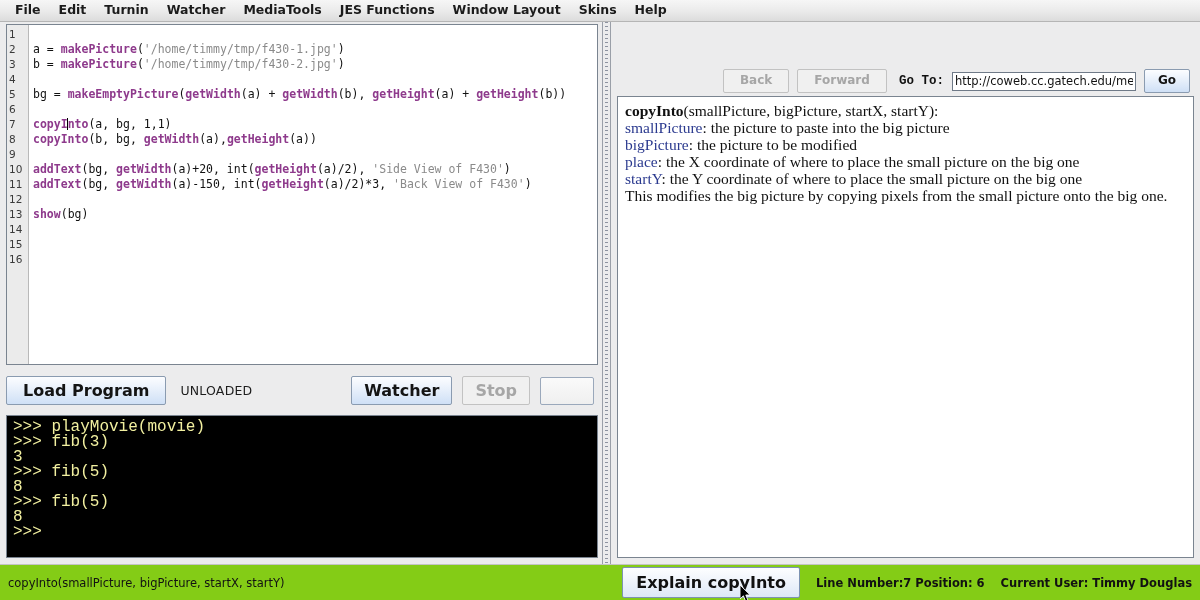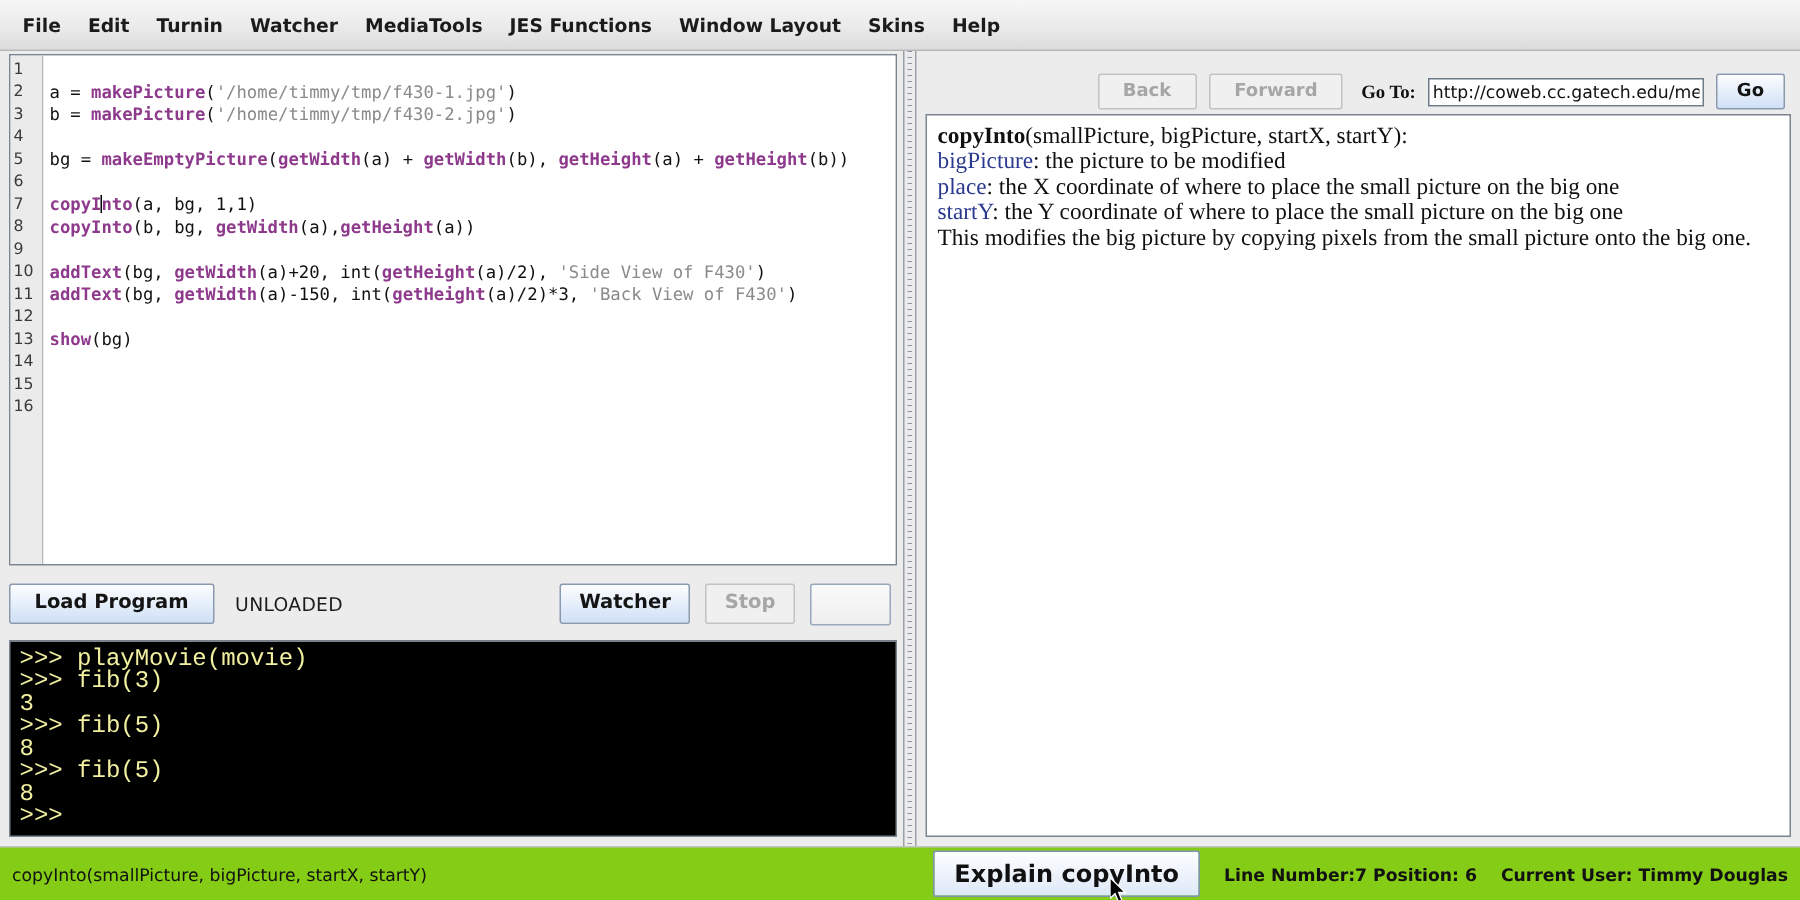--- a/index.html
+++ b/index.html
@@ -17,25 +17,24 @@
     position: relative;
     width: 1200px;
     height: 600px;
     background: #ececed;
     display: flex;
     flex-direction: column;
   }
 
   
   .menubar {
-    height: 34px;
+    height: 22px;
     background: linear-gradient(180deg, #f6f6f6 0%, #eaeaea 55%, #dcdcdc 100%);
     border-bottom: 1px solid #b5b5b5;
     display: flex;
-    align-items: center;
     padding-left: 6px;
     flex: 0 0 auto;
     box-sizing: border-box;
   }
   .menu-item {
     font-size: 12.5px;
     font-weight: bold;
     color: #1b1b1b;
     padding: 2px 9px;
     white-space: nowrap;
@@ -79,20 +78,21 @@
   }
   .right-pane {
     flex: 1 1 auto;
     display: flex;
     flex-direction: column;
     min-width: 0;
     min-height: 0;
     background: #ececed;
     padding-top: 12px;
     box-sizing: border-box;
+    margin-top: 32px;
   }
 
   
   .editor-wrap {
     height: 341px;
     flex: 0 0 341px;
     margin: 0 4px 0 4px;
     border: 1px solid #7a8490;
     background: #ffffff;
     display: flex;
@@ -149,21 +149,21 @@
     height: 43px;
     flex: 0 0 43px;
     margin: 4px 4px 0 4px;
     display: flex;
     align-items: center;
     background: #ececed;
     box-sizing: border-box;
   }
   .jbtn {
     font-family: "DejaVu Sans", sans-serif;
-    font-size: 13px;
+    font-size: 16px;
     font-weight: bold;
     color: #141414;
     background: linear-gradient(180deg, #fcfdff 0%, #e8f0fb 45%, #cfe0f6 100%);
     border: 1px solid #8a9bb0;
     border-radius: 2px;
     padding: 5px 12px;
     cursor: pointer;
     white-space: nowrap;
     line-height: 1.1;
   }
@@ -221,21 +221,21 @@
     box-sizing: border-box;
   }
   .nav-btn {
     font-family: "DejaVu Sans", sans-serif;
     font-size: 12px;
     padding: 4px 16px;
     border-radius: 2px;
     line-height: 1.1;
   }
   .goto-label {
-    font-family: Liberation Serif, serif;
+    font-family: Liberation Mono, monospace;
     font-size: 12.5px;
     font-weight: bold;
     color: #101010;
     margin-left: 4px;
   }
   .url-input {
     width: 184px;
     height: 19px;
     font-family: "DejaVu Sans", sans-serif;
     font-size: 11.5px;
@@ -405,20 +405,21 @@
     <div class="right-pane">
       <div class="doc-toolbar">
         <button class="jbtn plain disabled nav-btn">Back</button>
         <button class="jbtn plain disabled nav-btn">Forward</button>
         <span class="goto-label">Go To:</span>
         <input class="url-input" type="text" value="http://coweb.cc.gatech.edu/medi" style="">
         <button class="jbtn go-btn">Go</button>
       </div>
       <div class="doc-body" id="doc-body">
           <div class="doc-line"><span class="doc-sig-name">copyInto</span><span>(smallPicture, bigPicture, startX, startY):</span></div>
+          <div class="doc-line"><span class="doc-param">smallPicture</span><span>: the picture to paste into the big picture</span></div>
           <div class="doc-line"><span class="doc-param">bigPicture</span><span>: the picture to be modified</span></div>
           <div class="doc-line"><span class="doc-param">place</span><span>: the X coordinate of where to place the small picture on the big one</span></div>
           <div class="doc-line"><span class="doc-param">startY</span><span>: the Y coordinate of where to place the small picture on the big one</span></div>
           <div class="doc-line"><span>This modifies the big picture by copying pixels from the small picture onto the big one.</span></div>
         </div>
     </div>
   </div>
 
   <div class="statusbar">
     <span class="status-sig">copyInto(smallPicture, bigPicture, startX, startY)</span>

